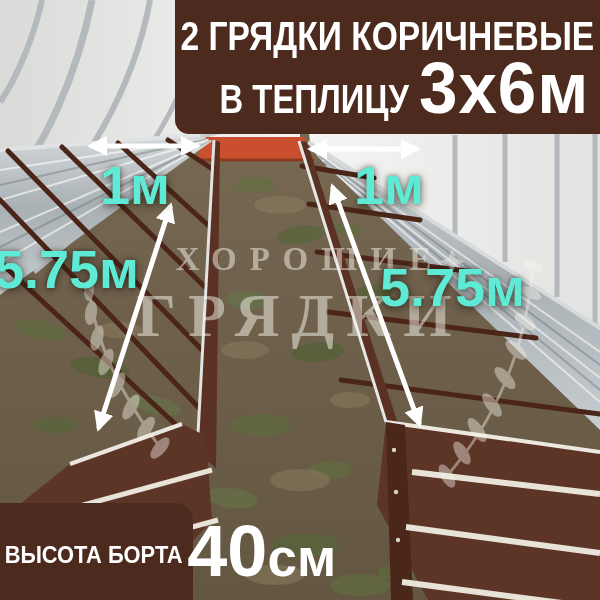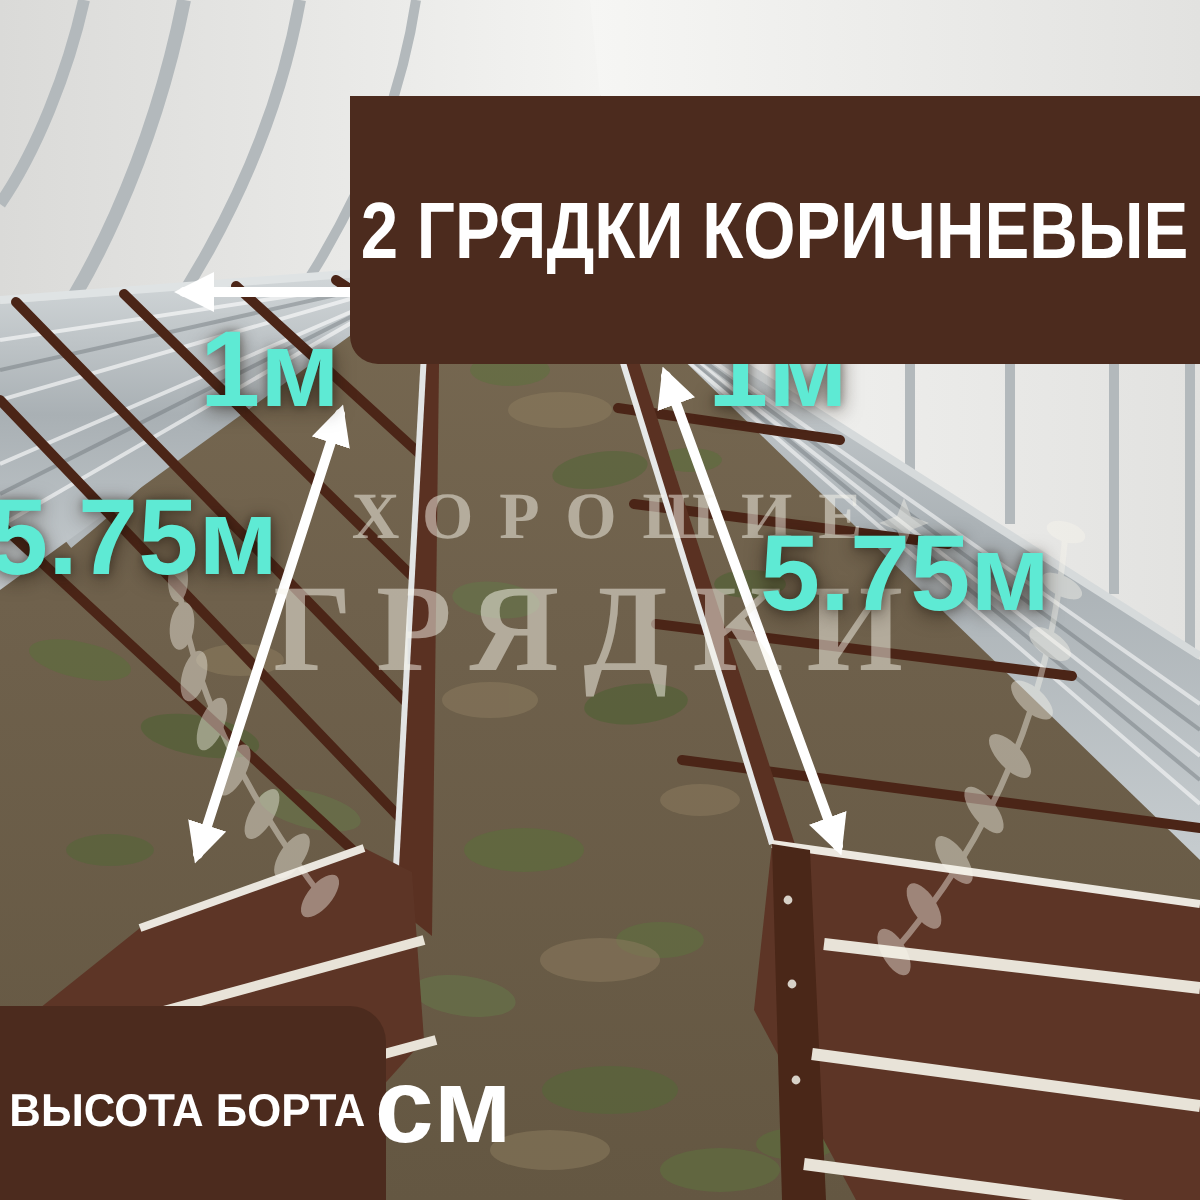--- a/index.html
+++ b/index.html
@@ -4,21 +4,21 @@
 <style>
   * { margin:0; padding:0; box-sizing:border-box; }
   html,body { width:600px; height:600px; }
   body { position:relative; overflow:hidden; background:#6e604b; font-family:"Liberation Sans", sans-serif; }
   .stage { position:absolute; inset:0; width:600px; height:600px; }
   .stage > svg { position:absolute; left:0; top:0; }
 
   
   .banner { position:absolute; left:175px; top:0; width:425px; height:134px;
     background:#4c2b1e; border-radius:0 0 0 14px; color:#fff;
-    display:flex; flex-direction:column; align-items:center; justify-content:center; padding-top:2px;margin-top:48px; }
+    display:flex; flex-direction:column; align-items:center; justify-content:center; padding-top:2px; }
   .b-line1 { font-size:40px; font-weight:bold; white-space:nowrap;
     transform:scaleX(.84); transform-origin:center; line-height:1.1; }
   .b-line2 { display:flex; align-items:baseline; gap:10px; margin-top:-4px; }
   .b-prefix { font-size:40px; font-weight:bold; display:inline-block;
     transform:scaleX(.82); transform-origin:right center; white-space:nowrap; }
   .b-size { font-size:72px; font-weight:bold; line-height:.95; letter-spacing:1px;
     display:inline-block; transform:scaleX(.96); transform-origin:left center; }
 
   
   .wm { position:absolute; font-family:"Liberation Serif", serif; font-weight:bold;
@@ -228,22 +228,27 @@
   <div class="wm wm2">ГРЯДКИ</div>
   <div class="wm wm1">ХОРОШИЕ</div>
 
   <div class="dim dim-1m-left">1м</div>
   <div class="dim dim-1m-right">1м</div>
   <div class="dim dim-575-left">5.75м</div>
   <div class="dim dim-575-right">5.75м</div>
 
   <div class="banner">
     <div class="b-line1">2 ГРЯДКИ КОРИЧНЕВЫЕ</div>
+    <div class="b-line2">
+      <span class="b-prefix">В ТЕПЛИЦУ</span>
+      <span class="b-size">3х6м</span>
+    </div>
   </div>
 
   <div class="height-box">
     <div class="hb-label">ВЫСОТА БОРТА</div>
     <div class="hb-row">
+      <span class="hb-value">40</span>
       <span class="hb-unit">см</span>
     </div>
   </div>
 
 </div>
 
 </body></html>

